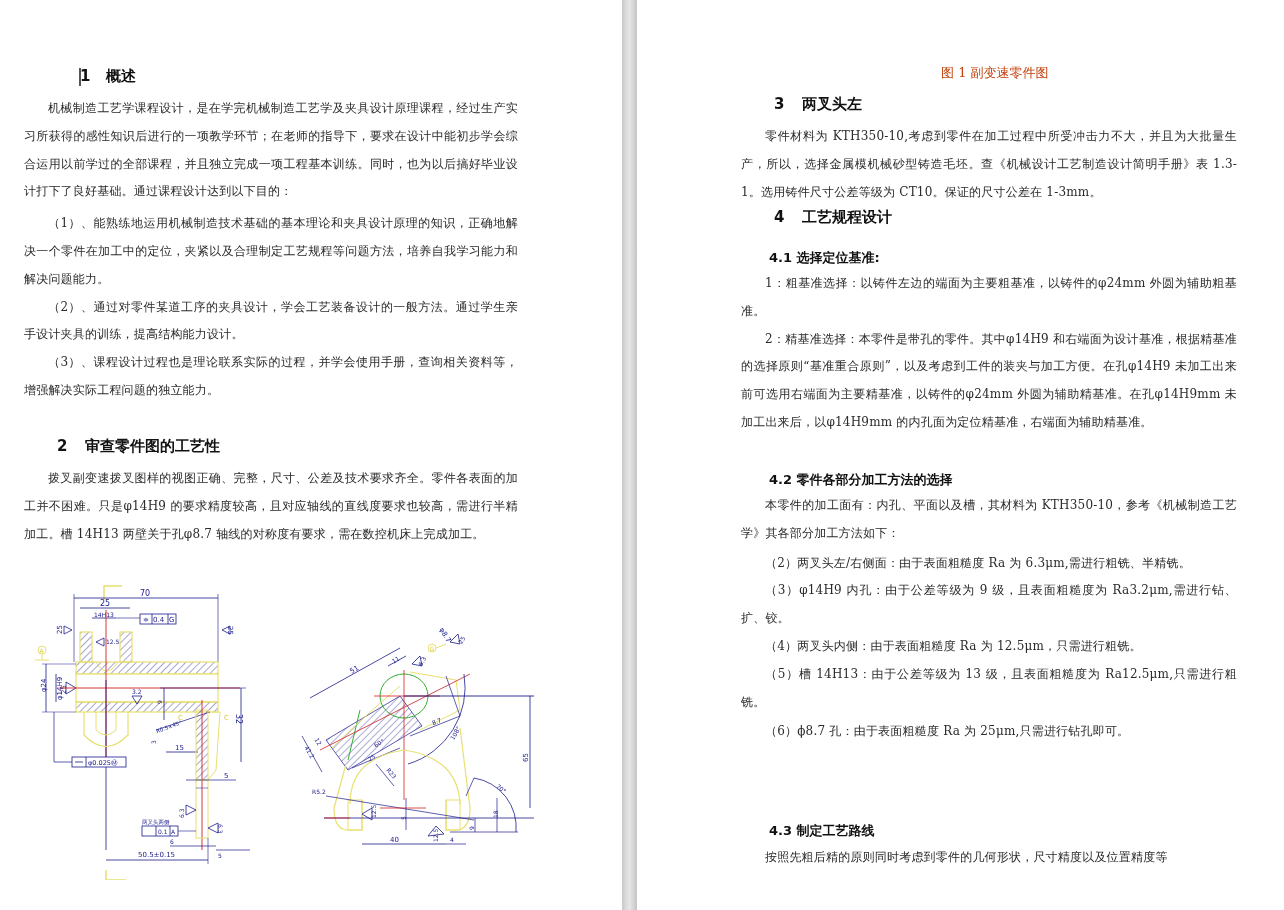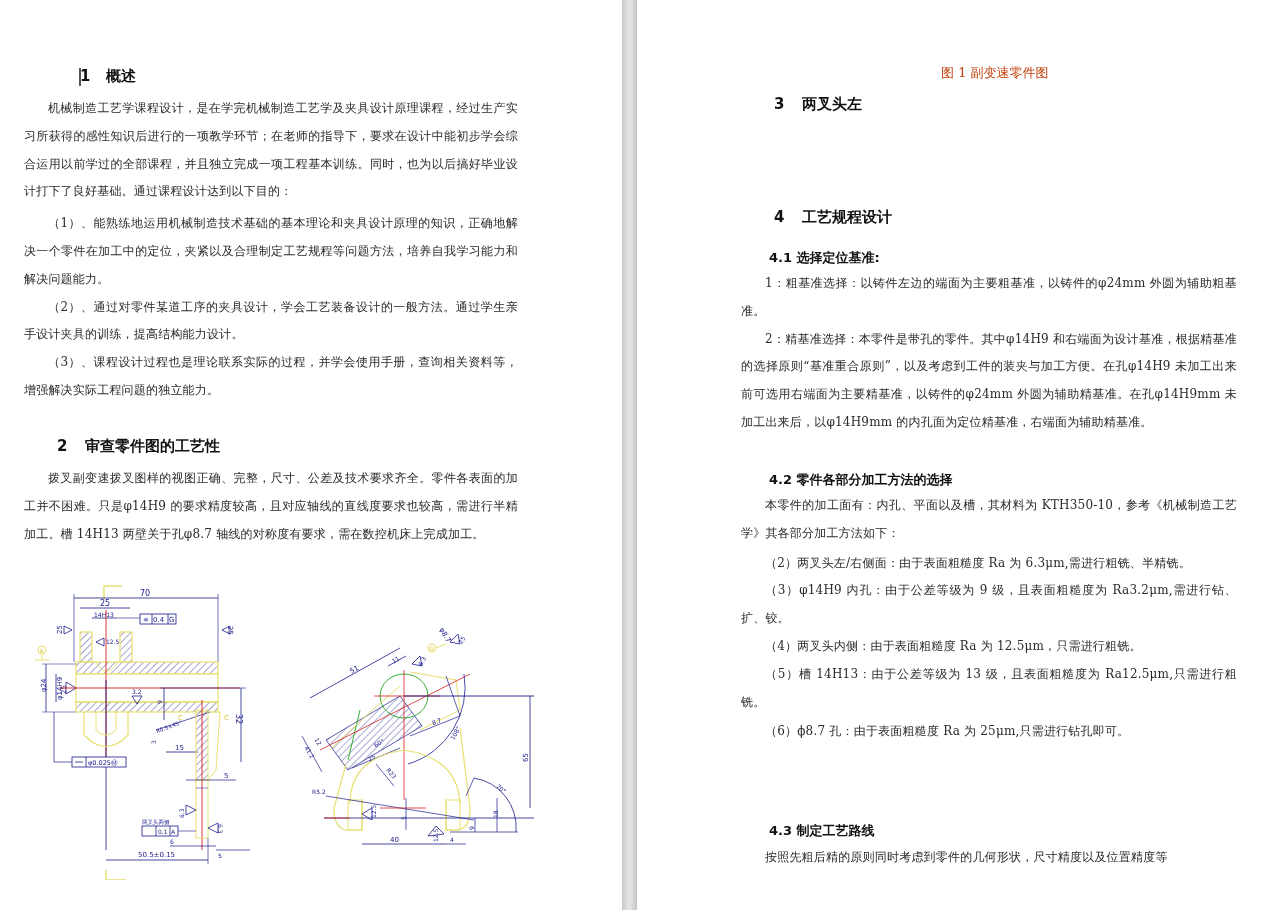--- a/index.html
+++ b/index.html
@@ -288,20 +288,23 @@
 
 <div class="divider"></div>
 
 <div class="page" id="page-right">
   <div class="caption" style="left:304px; top:64px;">图 1   副变速零件图</div>
 
   <div class="h1" style="left:137px; top:95px;">
     <span class="num">3</span><span>两叉头左</span>
   </div>
 
+  <div class="para" style="left:104px; top:123px; width:496px;">
+    <p class="indent">零件材料为 KTH350-10,考虑到零件在加工过程中所受冲击力不大，并且为大批量生产，所以，选择金属模机械砂型铸造毛坯。查《机械设计工艺制造设计简明手册》表 1.3-1。选用铸件尺寸公差等级为 CT10。保证的尺寸公差在 1-3mm。</p>
+  </div>
 
   <div class="h1" style="left:137px; top:208px;">
     <span class="num">4</span><span>工艺规程设计</span>
   </div>
 
   <div class="h2" style="left:132px; top:249px;">4.1   选择定位基准:</div>
 
   <div class="para" style="left:104px; top:270px; width:496px;">
     <p class="indent">1：粗基准选择：以铸件左边的端面为主要粗基准，以铸件的φ24mm 外圆为辅助粗基准。</p>
     <p class="indent">2：精基准选择：本零件是带孔的零件。其中φ14H9 和右端面为设计基准，根据精基准的选择原则“基准重合原则”，以及考虑到工件的装夹与加工方便。在孔φ14H9 未加工出来前可选用右端面为主要精基准，以铸件的φ24mm 外圆为辅助精基准。在孔φ14H9mm 未加工出来后，以φ14H9mm 的内孔面为定位精基准，右端面为辅助精基准。</p>

